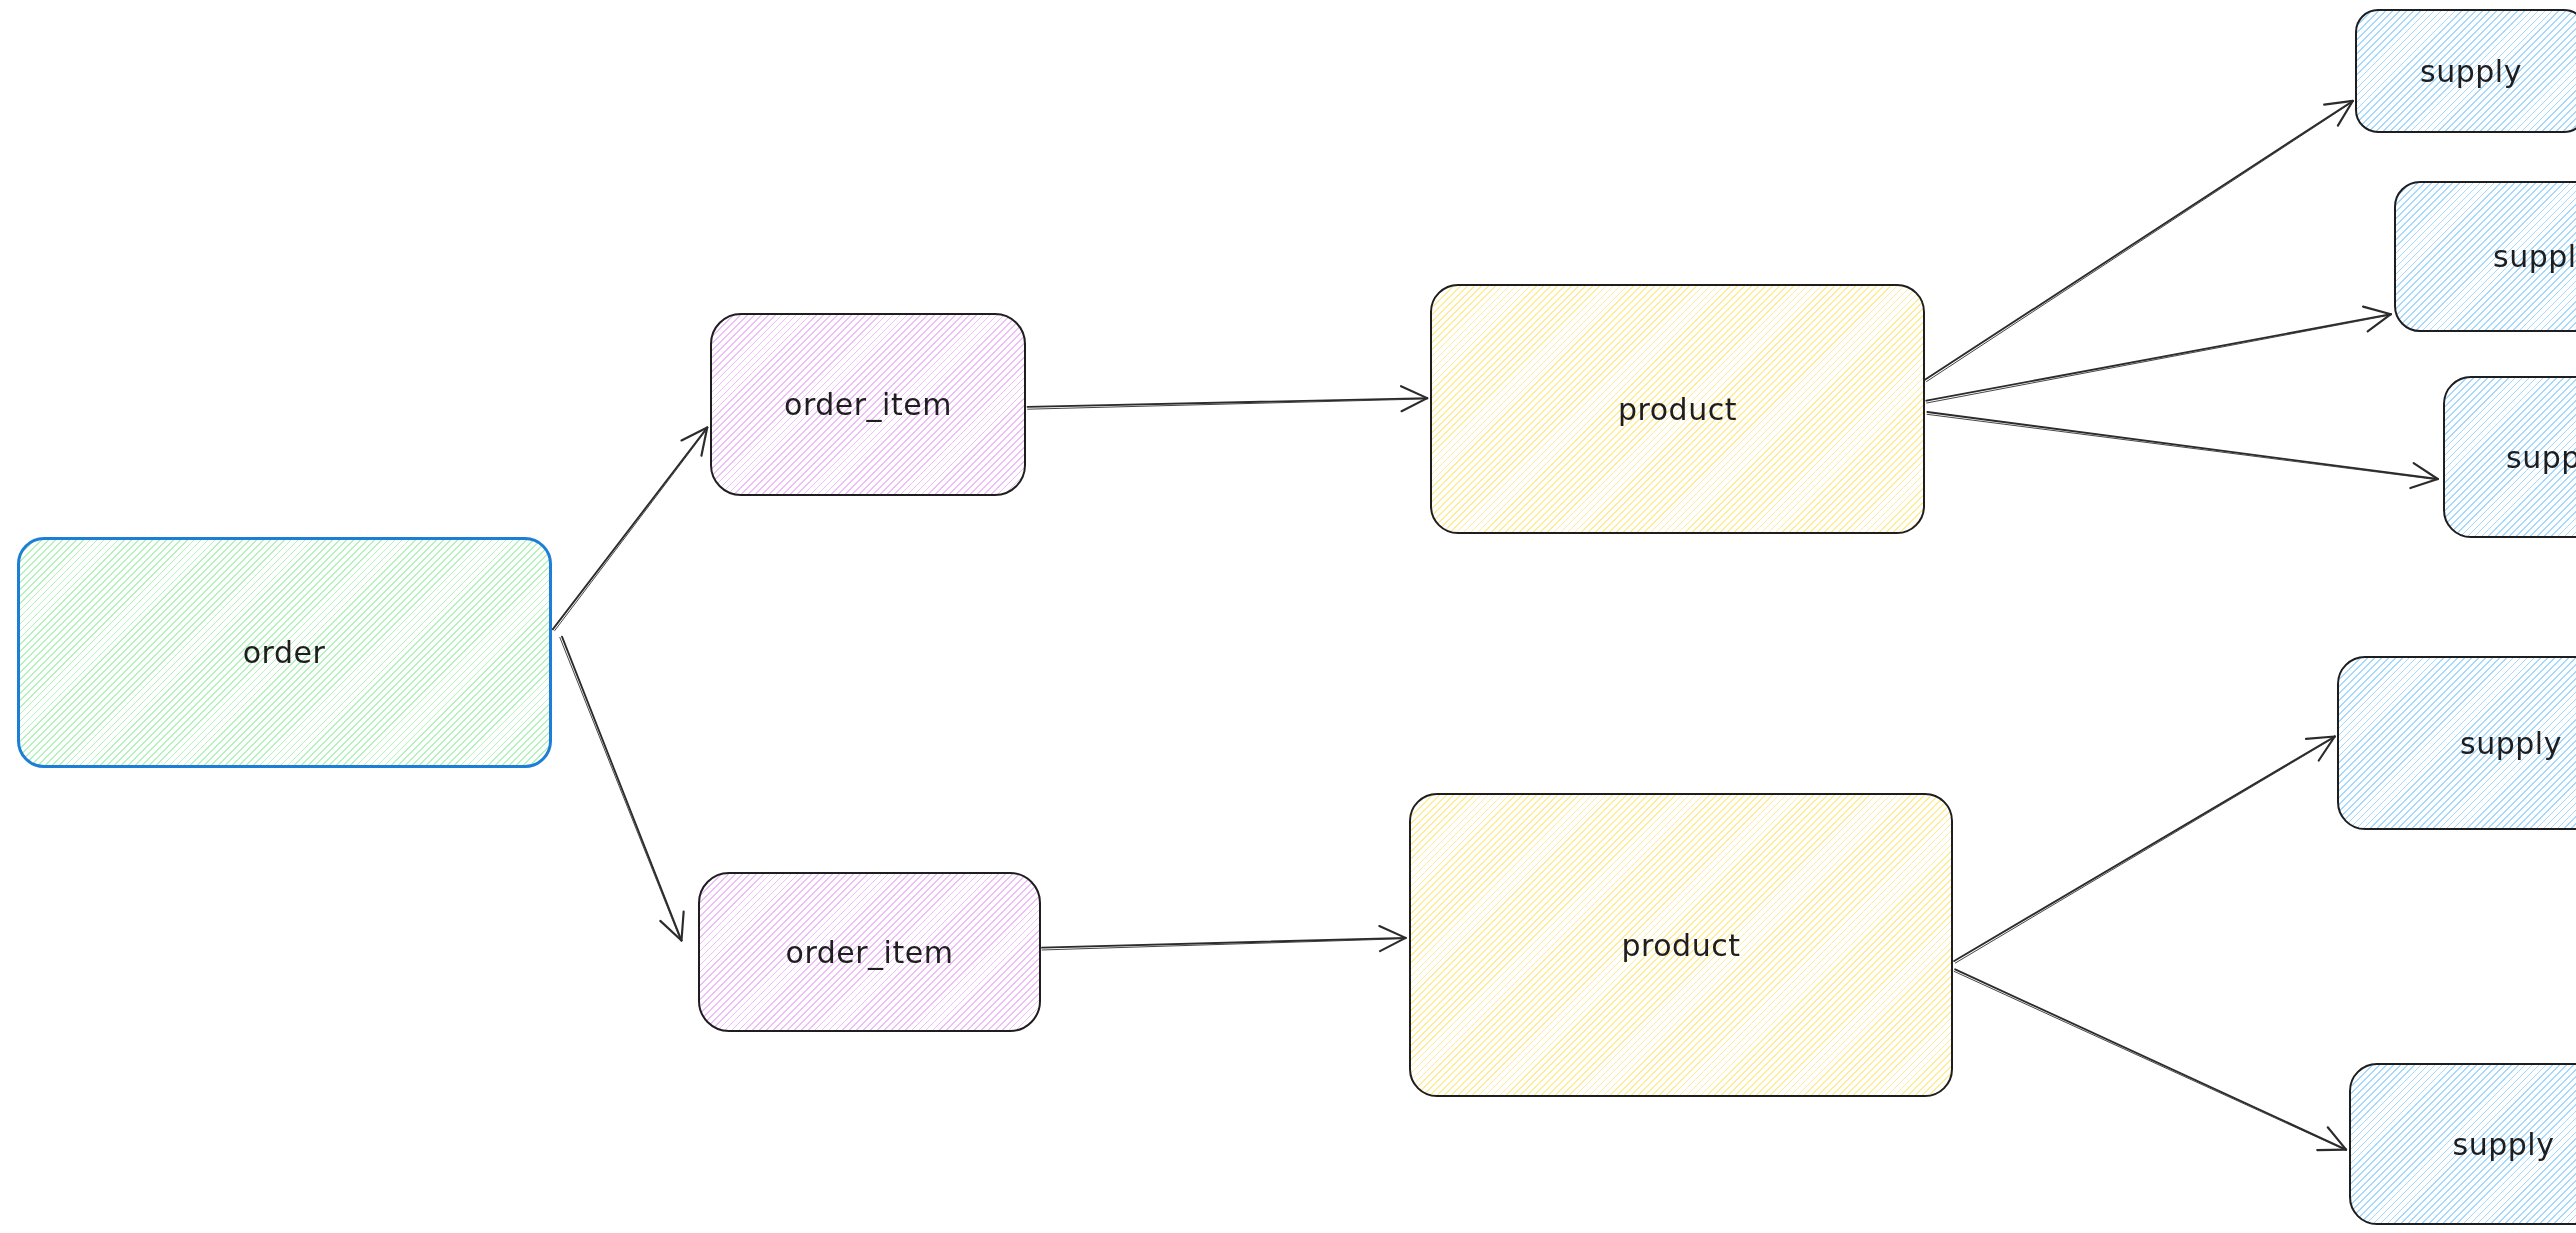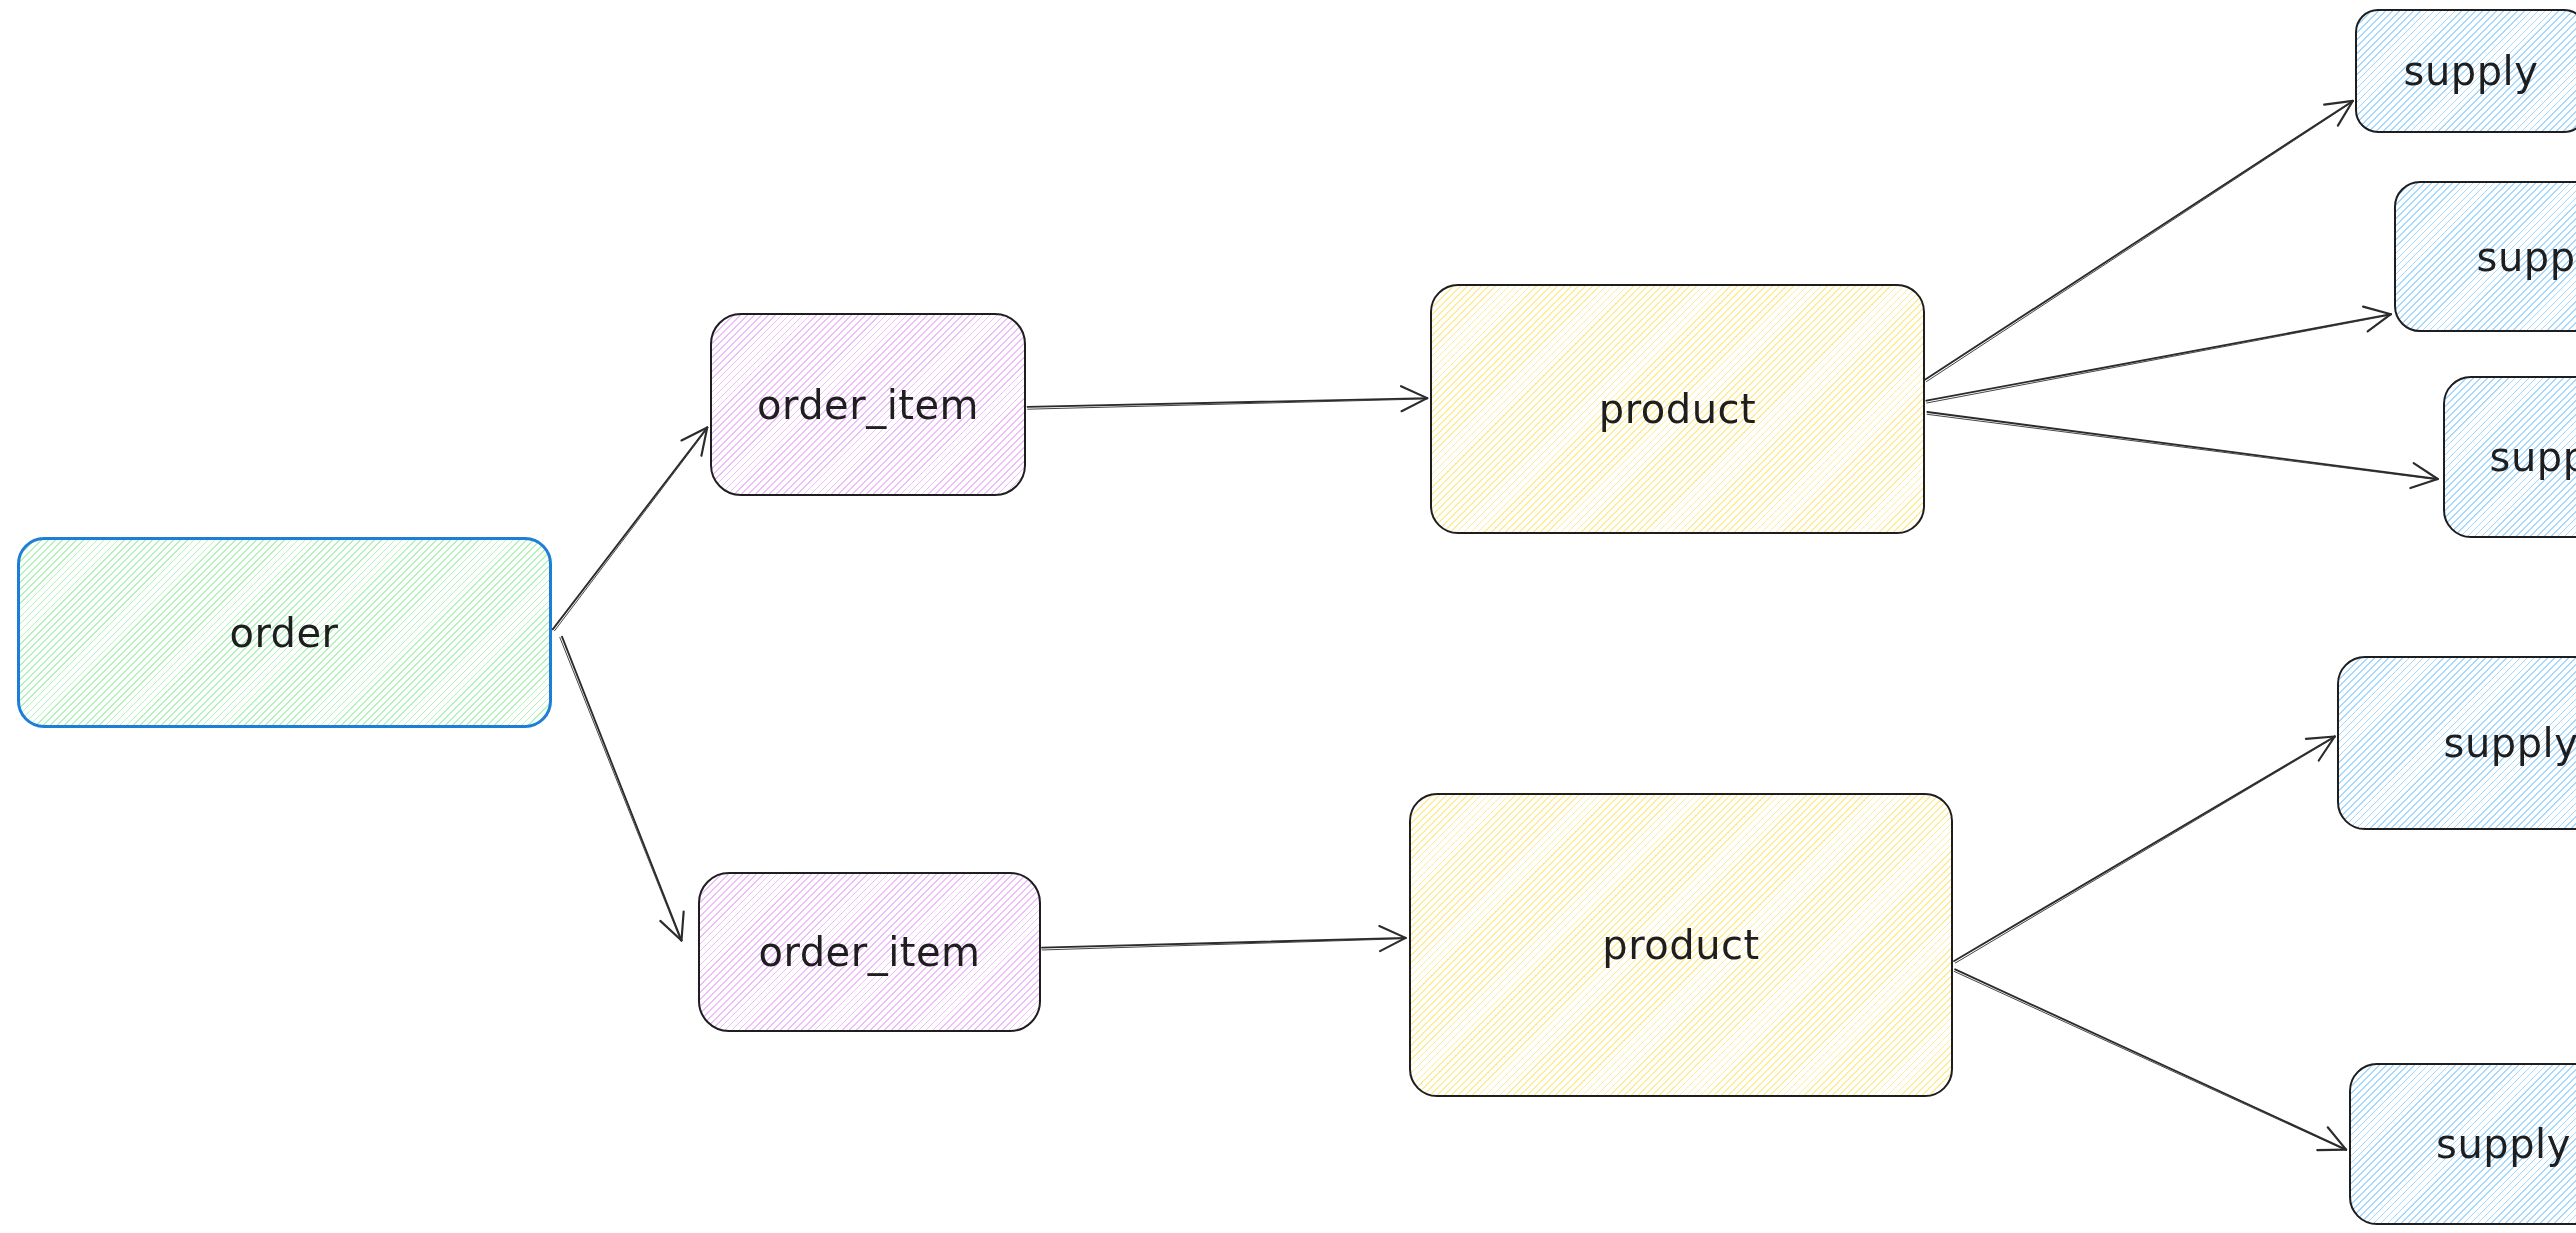--- a/index.html
+++ b/index.html
@@ -27,21 +27,21 @@
     border-color: #1e1e1e;
     border-width: 2.1px;
     border-radius: 25px;
     box-sizing: border-box;
     background-color: #ffffff;
     display: flex;
     align-items: center;
     justify-content: center;
   }
   .node .label {
-    font-size: 40px;
+    font-size: 30px;
     letter-spacing: 0.5px;
     color: #1e1e1e;
     white-space: nowrap;
     user-select: none;
   }
 </style>
 </head>
 <body>
 
 <div id="canvas">
@@ -96,21 +96,21 @@
         <line x1="4532" y1="1430" x2="4500.947522913564" y2="1476.6019706321138" stroke="#2b2b2b" stroke-width="4.2" stroke-linecap="round"></line>
       </g>
       <g>
         <line x1="3795" y1="1882" x2="4554" y2="2232" stroke="#2b2b2b" stroke-width="3.6" stroke-linecap="round"></line>
         <line x1="3793.115604001426" y1="1886.0864473226213" x2="4553.371868000476" y2="2233.3621491075405" stroke="#2b2b2b" stroke-width="1.7" stroke-linecap="round"></line>
         <line x1="4554" y1="2232" x2="4518.409108675517" y2="2188.7647313558846" stroke="#2b2b2b" stroke-width="4.2" stroke-linecap="round"></line>
         <line x1="4554" y1="2232" x2="4498.008997799155" y2="2233.003828942053" stroke="#2b2b2b" stroke-width="4.2" stroke-linecap="round"></line>
       </g>
     </svg>
 
-  <div class="node" style="left: 16.5px; top: 537px; width: 535px; height: 191px; border-color: rgb(28, 126, 214); border-width: 3.6px; border-radius: 27px; background-image: repeating-linear-gradient(135deg, rgb(178, 242, 187) 0px, rgb(178, 242, 187) 1.2px, transparent 1.2px, transparent 4.9px);">
+  <div class="node" style="left: 16.5px; top: 537px; width: 535px; height: 231px; border-color: rgb(28, 126, 214); border-width: 3.6px; border-radius: 27px; background-image: repeating-linear-gradient(135deg, rgb(178, 242, 187) 0px, rgb(178, 242, 187) 1.2px, transparent 1.2px, transparent 4.9px);">
     <span class="label" style="color: rgb(30, 30, 30);">order</span>
   </div>
 
   <div class="node" style="left: 710px; top: 313px; width: 316px; height: 183px; border-color: rgb(30, 30, 30); border-width: 2.1px; border-radius: 31px; background-image: repeating-linear-gradient(135deg, rgb(238, 190, 250) 0px, rgb(238, 190, 250) 1.2px, transparent 1.2px, transparent 4.9px);">
     <span class="label" style="color: rgb(30, 30, 30);">order_item</span>
   </div>
 
   <div class="node" style="left: 698px; top: 872px; width: 343px; height: 160px; border-color: rgb(30, 30, 30); border-width: 2.1px; border-radius: 31px; background-image: repeating-linear-gradient(135deg, rgb(238, 190, 250) 0px, rgb(238, 190, 250) 1.2px, transparent 1.2px, transparent 4.9px);">
     <span class="label" style="color: rgb(30, 30, 30);">order_item</span>
   </div>

